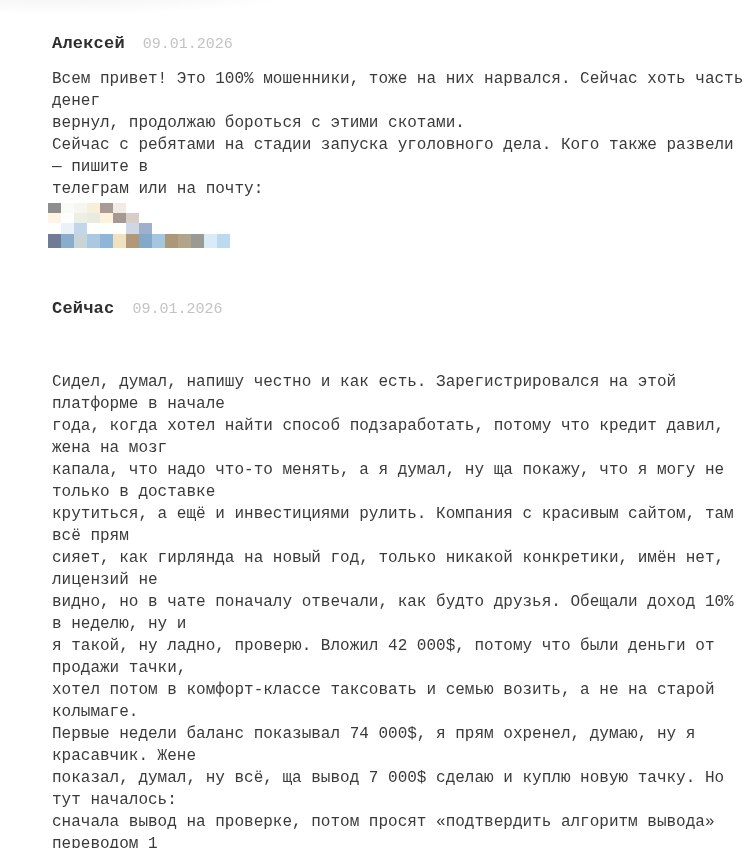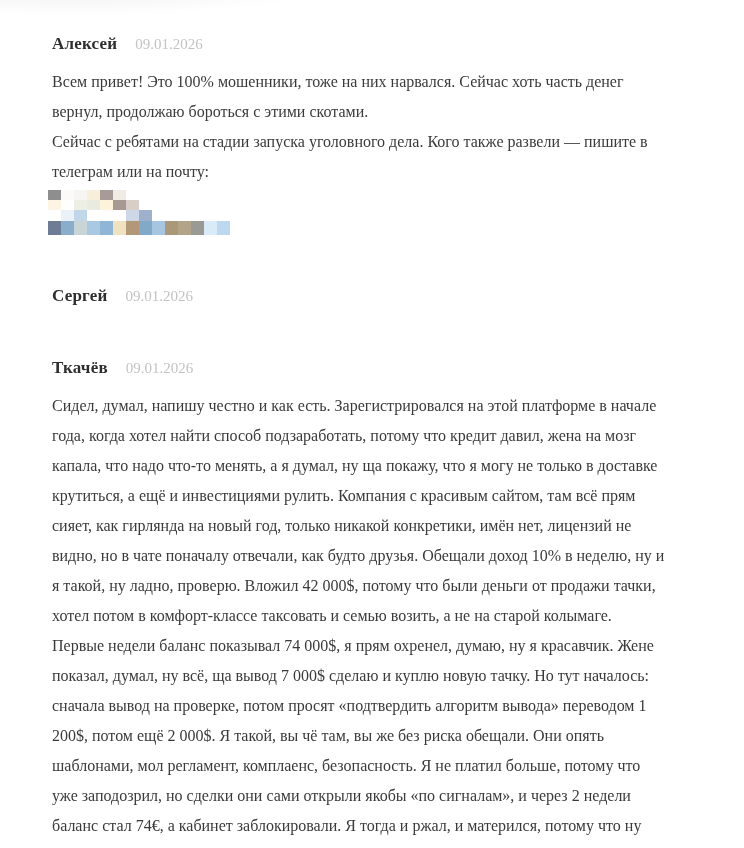--- a/index.html
+++ b/index.html
@@ -2,21 +2,21 @@
 <html><head>
 <meta charset="utf-8">
 <style>
   html, body { margin: 0; padding: 0; background: #ffffff; }
   .page {
     position: relative;
     width: 744px;
     height: 848px;
     overflow: hidden;
     background: #ffffff;
-    font-family: Liberation Serif, serif;
+    font-family: Liberation Mono, monospace;
     box-sizing: border-box;
     padding: 33px 36px 0 52px;
   }
   .top-smudge {
     position: absolute;
     top: 0; left: 0;
     width: 410px; height: 30px;
     background: radial-gradient(ellipse 100% 170% at 18% -60%, rgba(0,0,0,0.075), rgba(0,0,0,0) 65%);
     pointer-events: none;
   }
@@ -28,21 +28,21 @@
     color: #2e2e2e;
     letter-spacing: 0.2px;
   }
   .date {
     font-size: 15px;
     color: #c3c3c3;
     margin-left: 18px;
   }
   .comment-body {
     font-size: 16px;
-    line-height: 30px;
+    line-height: 22px;
     color: #3a3a3a;
     width: 692px;
     white-space: pre-line;
   }
   .redacted { margin: 3px 0 0 -4px; }
   .redacted-row { display: flex; }
   .redacted-row .px { width: 13px; display: block; }
   .row-1 .px, .row-2 .px { height: 10px; }
   .row-3 .px { height: 11px; }
   .row-4 .px { height: 14px; }
@@ -103,28 +103,25 @@
           <span class="px" style="background: rgb(178, 164, 137);"></span>
           <span class="px" style="background: rgb(154, 154, 149);"></span>
           <span class="px" style="background: rgb(217, 235, 247);"></span>
           <span class="px" style="background: rgb(189, 217, 239);"></span>
         </div>
       </div>
   </article>
 
   <article class="comment">
     <header class="comment-header">
-      <span class="author">Сергей</span><span class="date">09.01.2026</span>
+      <span class="author">Сейчас</span><span class="date">09.01.2026</span>
     </header>
   </article>
 
   <article class="comment">
-    <header class="comment-header">
-      <span class="author">Ткачёв</span><span class="date">09.01.2026</span>
-    </header>
     <div class="comment-body">Сидел, думал, напишу честно и как есть. Зарегистрировался на этой платформе в начале
 года, когда хотел найти способ подзаработать, потому что кредит давил, жена на мозг
 капала, что надо что-то менять, а я думал, ну ща покажу, что я могу не только в доставке
 крутиться, а ещё и инвестициями рулить. Компания с красивым сайтом, там всё прям
 сияет, как гирлянда на новый год, только никакой конкретики, имён нет, лицензий не
 видно, но в чате поначалу отвечали, как будто друзья. Обещали доход 10% в неделю, ну и
 я такой, ну ладно, проверю. Вложил 42 000$, потому что были деньги от продажи тачки,
 хотел потом в комфорт-классе таксовать и семью возить, а не на старой колымаге.
 Первые недели баланс показывал 74 000$, я прям охренел, думаю, ну я красавчик. Жене
 показал, думал, ну всё, ща вывод 7 000$ сделаю и куплю новую тачку. Но тут началось:

